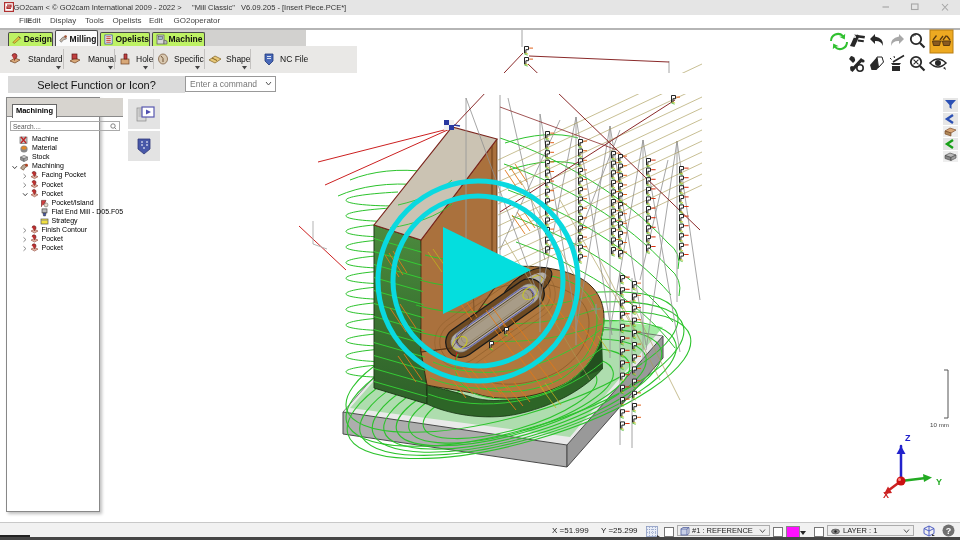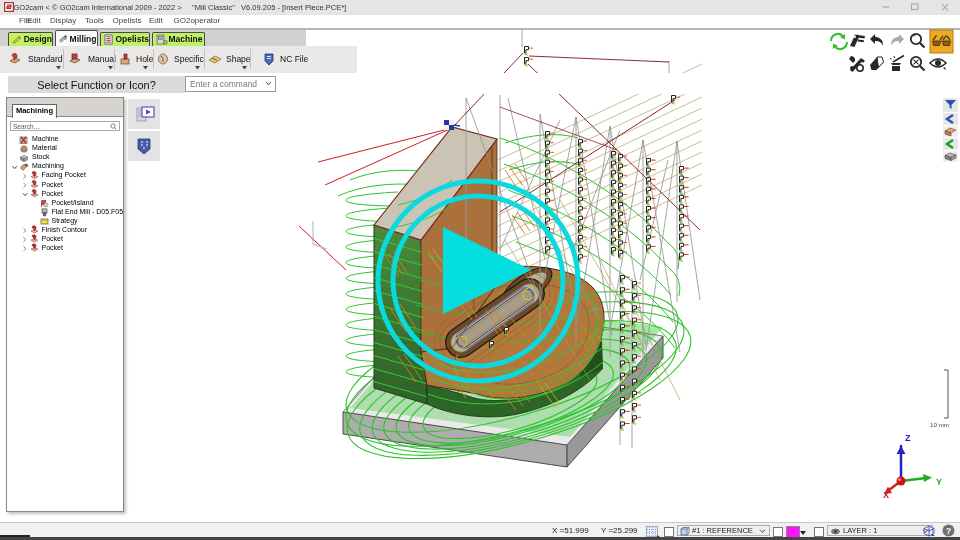--- a/index.html
+++ b/index.html
@@ -19,21 +19,21 @@
 .tab.active{background:#fafafa;height:17px;top:-0.5px;}
 #toolbar{left:0;top:46px;width:357px;height:27px;background:#e9e8e6;border-bottom:1px solid #c9c9c9;}
 .tbtn{position:absolute;top:2px;height:22px;display:flex;align-items:center;font-size:8.5px;color:#111;}
 .tsep{position:absolute;top:3px;width:1px;height:20px;background:#c4c2c0;}
 #promptrow{left:0;top:73px;width:960px;height:21px;background:#fff;}
 #promptbox{left:8px;top:3px;width:177px;height:17px;background:#dbdbdb;font-size:11px;color:#111;
  display:flex;align-items:center;justify-content:center;}
 #cmdbox{left:185px;top:3px;width:91px;height:16px;background:#fff;border:1px solid #999;
  font-size:8.5px;color:#777;line-height:15px;padding-left:4px;box-sizing:border-box;}
 #vp{left:0;top:0;width:960px;height:540px;}
-#panel{left:6px;top:97px;width:118px;height:415px;background:#fff;border:1px solid #888;
+#panel{left:6px;top:97px;width:94px;height:415px;background:#fff;border:1px solid #888;
  box-shadow:2px 2px 3px rgba(0,0,0,0.25);box-sizing:border-box;}
 #phead{position:absolute;left:0;top:0;width:116px;height:19px;background:#d7d4cf;border-bottom:1px solid #8a8a8a;box-sizing:border-box;}
 #ptab{position:absolute;left:5px;top:6px;width:45px;height:14px;border:1px solid #666;border-bottom:none;
  font-size:7.5px;font-weight:bold;text-align:center;line-height:12px;background:#fff;box-sizing:border-box;z-index:2;}
 #searchbox{position:absolute;left:3px;top:23px;width:110px;height:10px;border:1px solid #aaa;
  font-size:6.5px;color:#555;line-height:9px;padding-left:2px;box-sizing:border-box;}
 .trow{position:absolute;font-size:7px;color:#000;white-space:nowrap;}
 #btn1,#btn2{left:128px;width:32px;height:30px;background:#e3e3e3;}
 #statusbar{left:0;top:522px;width:960px;height:15px;background:#f1f1f1;border-top:1px solid #c8c8c8;box-sizing:border-box;
  font-size:8px;color:#222;}
@@ -689,21 +689,21 @@
     <svg style="position:absolute;right:3px;top:3px" width="7" height="5" viewBox="0 0 7 5">
         <path d="M1,0.5 l2.5,3 2.5,-3" stroke="#555" fill="none"></path>
       </svg>
   </div>
   <div class="cbox" style="left:773px"></div>
   <div class="abs" style="left:786px;top:3px;width:12px;height:10px;background:#ff10ff;border:1px solid #888"></div>
   <svg class="abs" style="left:800px;top:8px" width="7" height="5" viewBox="0 0 7 5">
       <path d="M0,0 h6 l-3,4 z" fill="#222"></path>
     </svg>
   <div class="cbox" style="left:814px"></div>
-  <div class="combo" style="left:827px;width:106px;">
+  <div class="combo" style="left:827px;width:87px;">
     <svg style="position:absolute;left:3px;top:2px" width="9" height="7" viewBox="0 0 9 7">
         <ellipse cx="4.5" cy="3.5" rx="4" ry="2.4" fill="#888" stroke="#444" stroke-width="0.6"></ellipse>
         <circle cx="4.5" cy="3.5" r="1.2" fill="#222"></circle>
       </svg>
     <span style="margin-left:15px">LAYER :  1</span>
     <svg style="position:absolute;right:3px;top:3px" width="7" height="5" viewBox="0 0 7 5">
         <path d="M1,0.5 l2.5,3 2.5,-3" stroke="#555" fill="none"></path>
       </svg>
   </div>
   <svg class="abs" style="left:922px;top:2px" width="14" height="12" viewBox="0 0 14 12">

